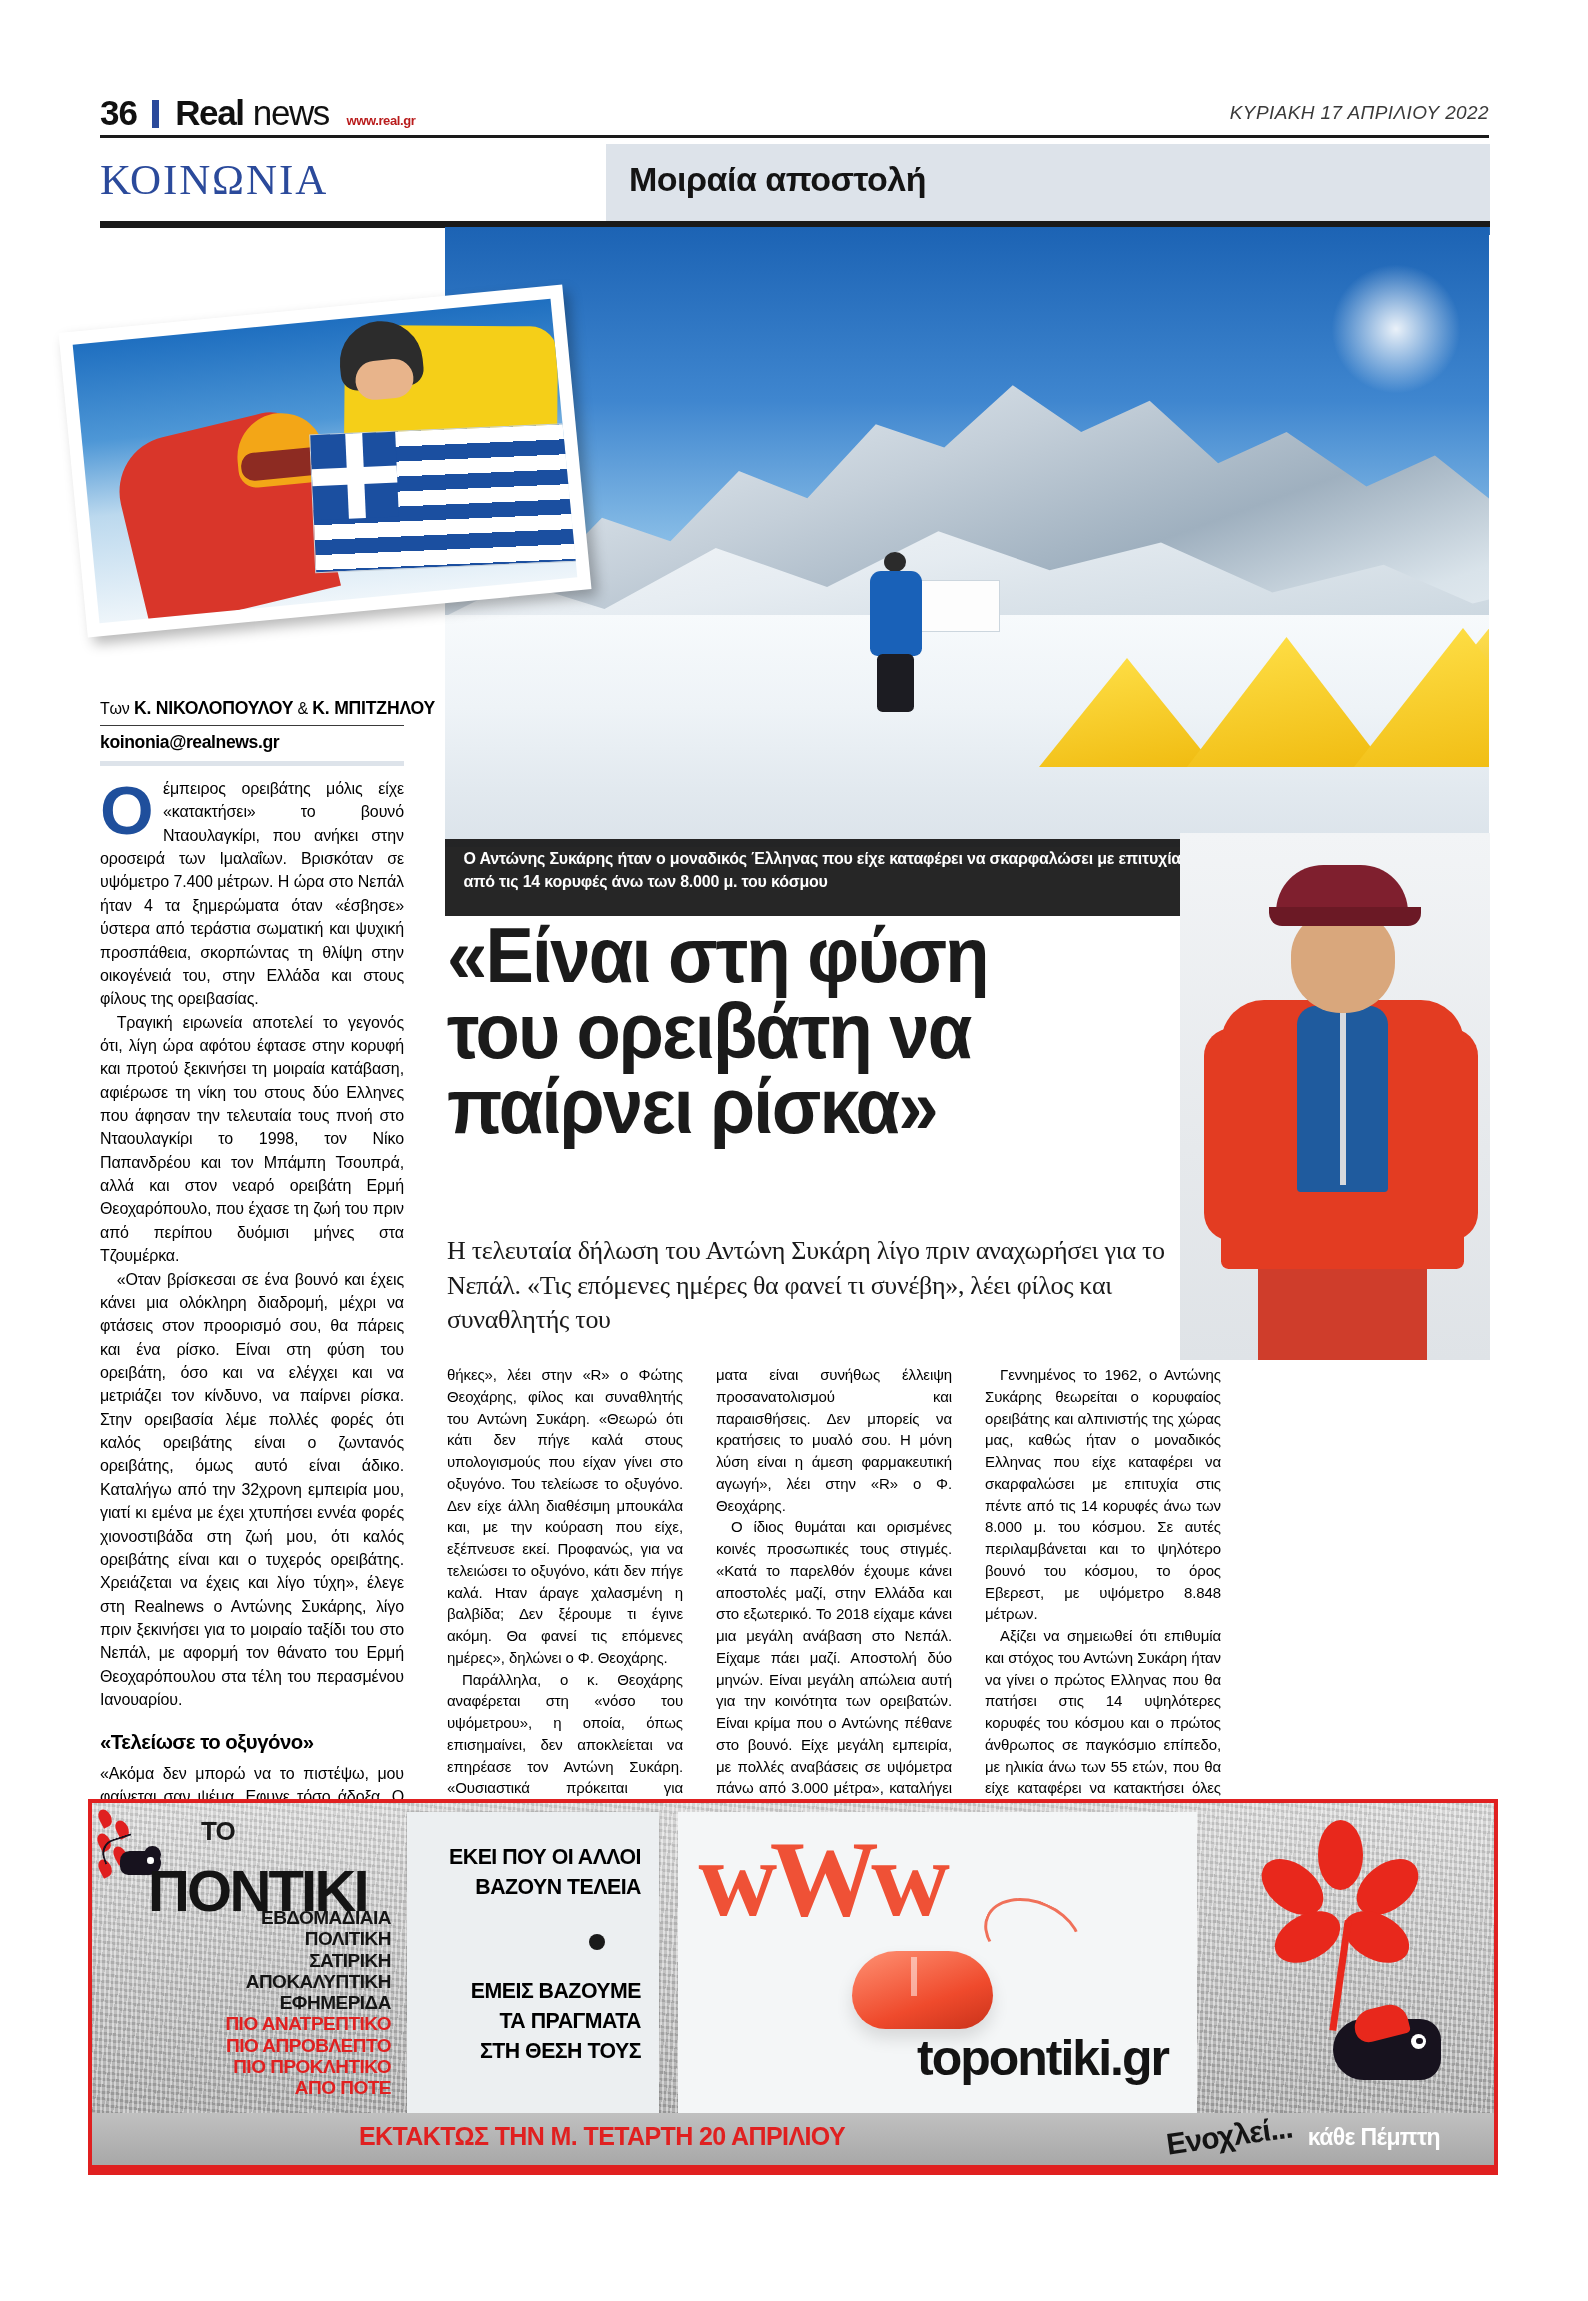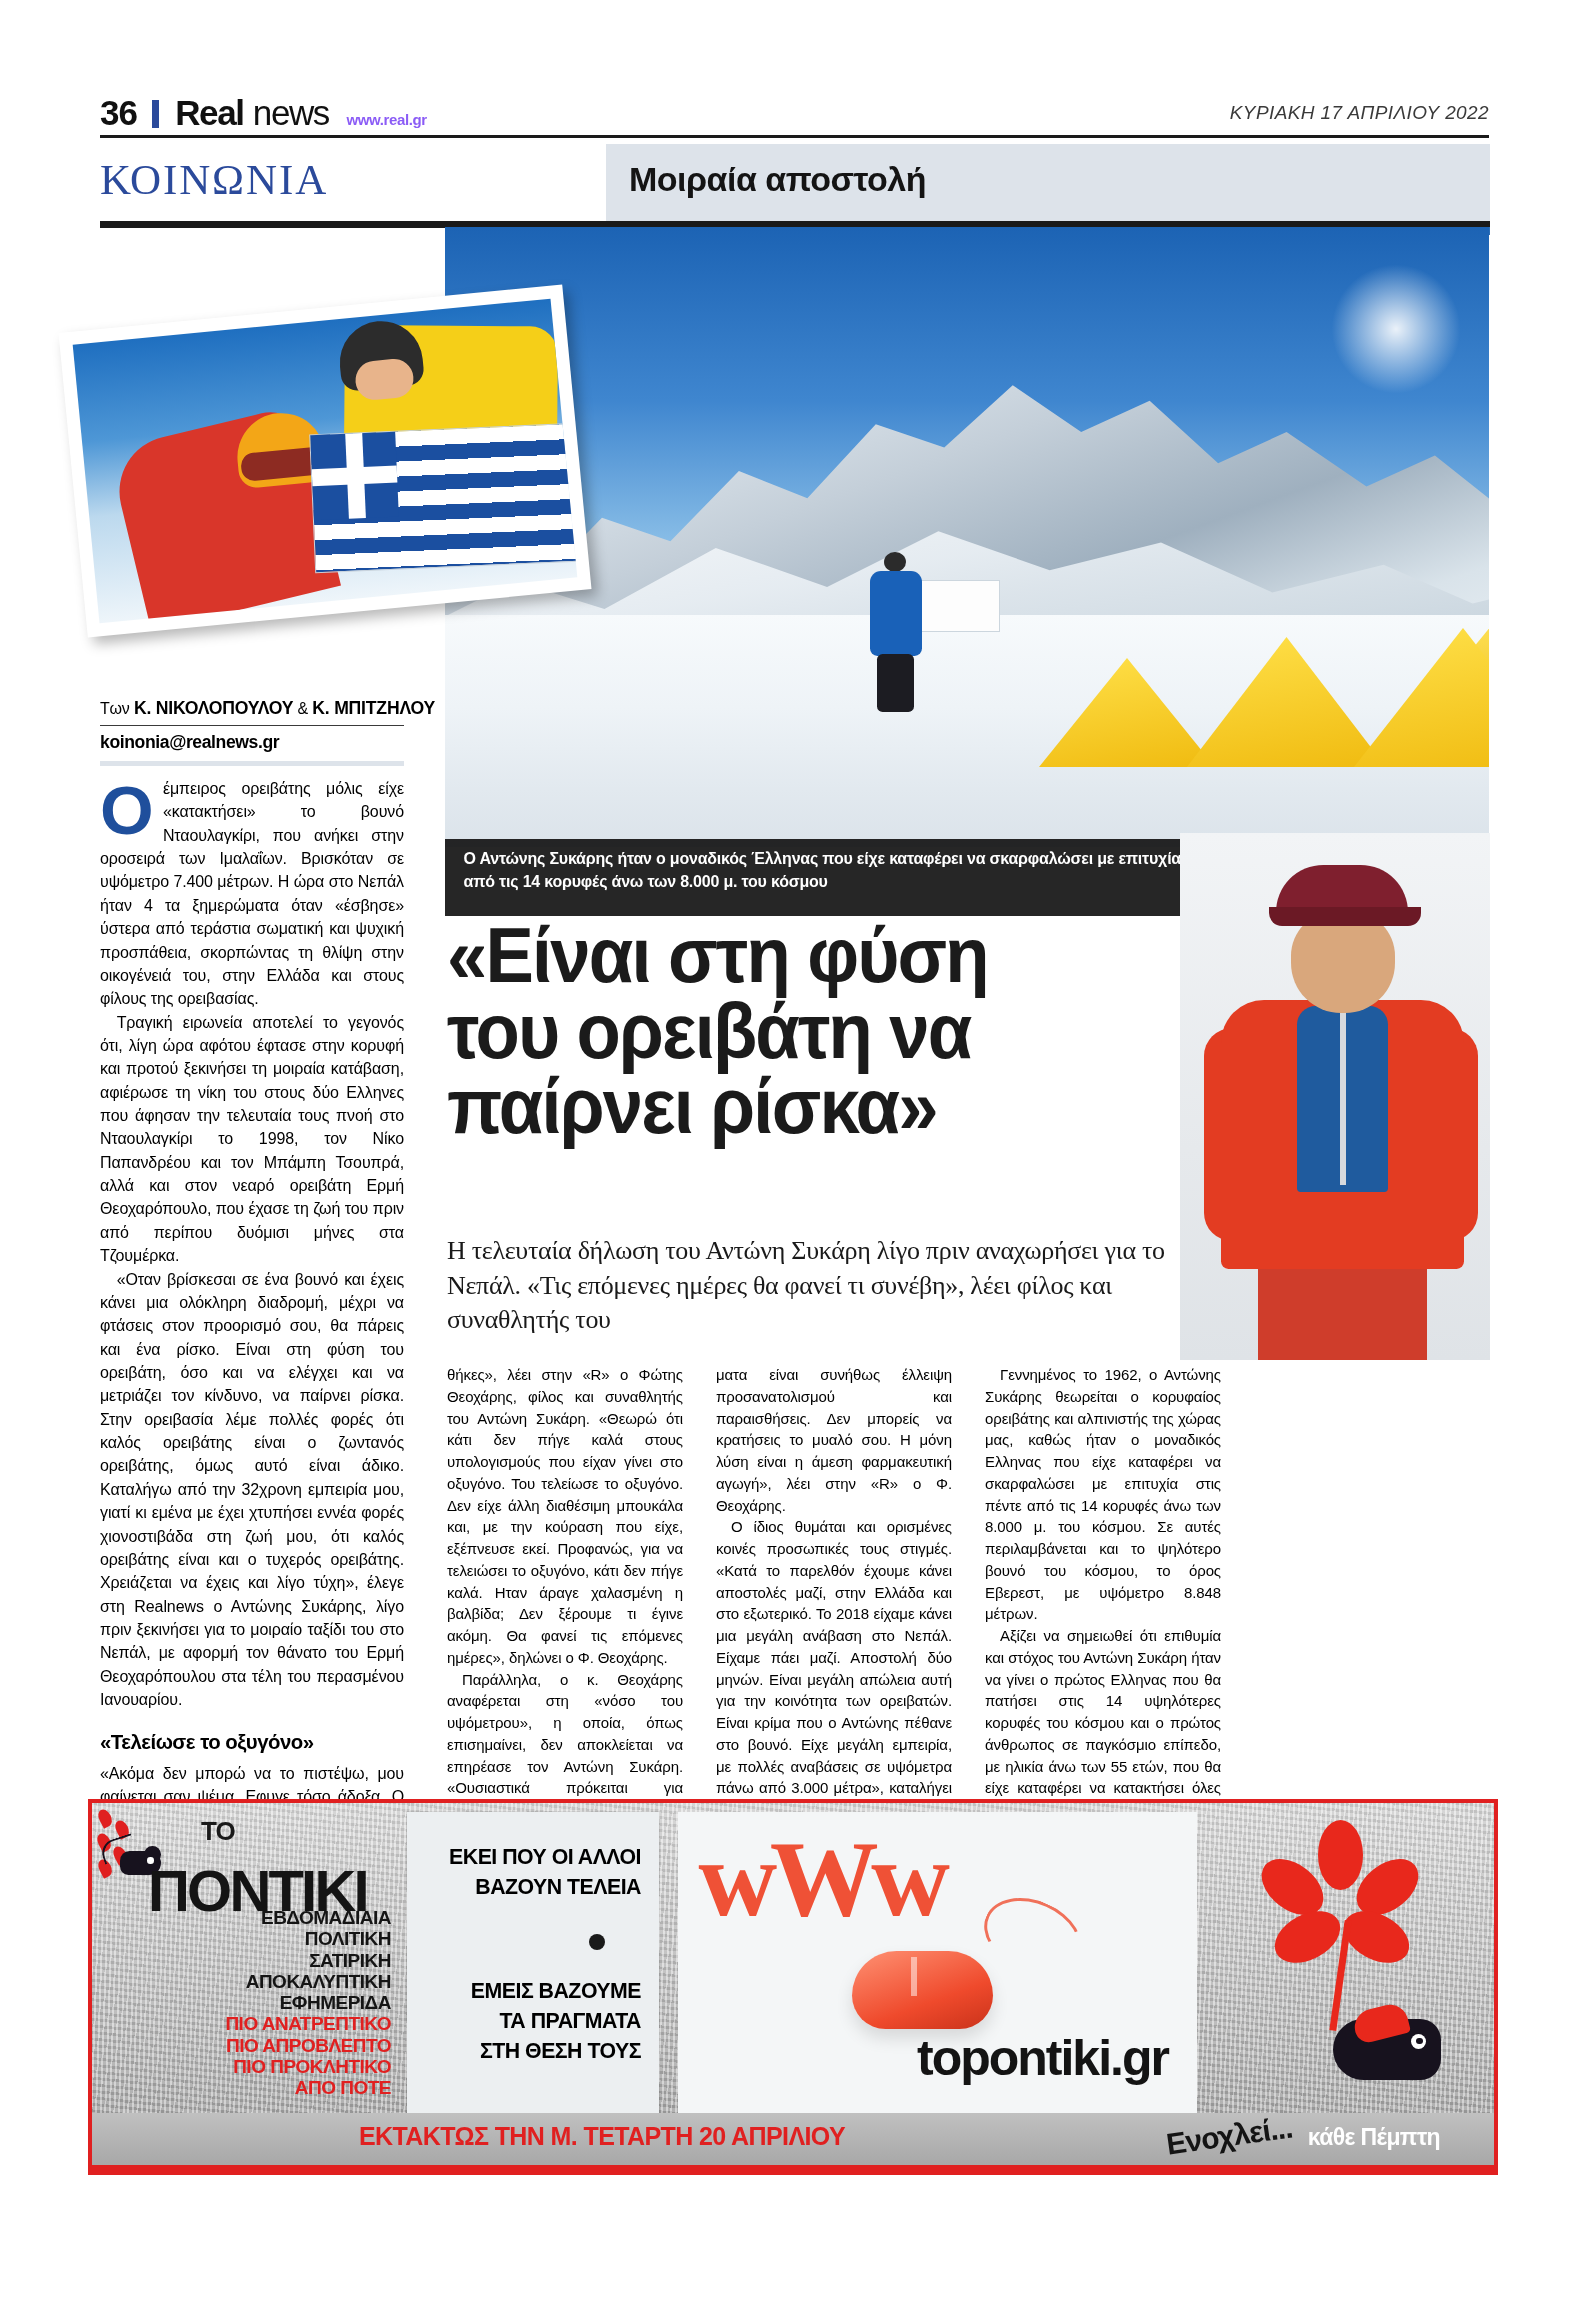--- a/index.html
+++ b/index.html
@@ -7,21 +7,21 @@
        font-family:"Liberation Sans", sans-serif; color:#000;}
 
   .page{position:absolute;inset:0;background:#fff;}
 
   
   .masthead{position:absolute;left:100px;top:93px;display:flex;align-items:baseline;gap:9.3px;}
   .pagenum{font-size:35px;font-weight:bold;letter-spacing:-0.9px;color:#111;}
   .mast-bar{display:inline-block;width:6.5px;height:28px;background:#2b4a9b;margin:0 7.4px 0 5.6px;position:relative;top:2.8px;}
   .mast-real{font-size:35px;font-weight:bold;color:#111;letter-spacing:-1.4px;}
   .mast-news{font-size:35px;font-weight:400;color:#111;letter-spacing:-1.4px;}
-  .mast-url{font-size:15px;font-weight:bold;color:#8b5cf6;margin-left:8.3px;letter-spacing:-0.4px;}
+  .mast-url{font-size:13px;font-weight:bold;color:#b91c1c;margin-left:8.3px;letter-spacing:-0.4px;}
   .dateline{position:absolute;right:100px;top:102px;font-size:19px;color:#3a3a3a;letter-spacing:0.4px;font-style:italic;}
 
   .rule-top{position:absolute;left:100px;top:135px;width:1389px;height:2.8px;background:#1a1a1a;}
 
   
   .section-title{position:absolute;left:100px;top:158px;font-family:"Liberation Serif",serif;
      font-size:43px;color:#2b4a9b;letter-spacing:1.9px;line-height:1;}
   .kicker-box{position:absolute;left:606px;top:144px;width:884px;height:77px;background:#dde3ea;}
   .kicker-text{position:absolute;left:629px;top:160px;font-size:34px;font-weight:bold;color:#141414;letter-spacing:-0.5px;}
   .rule-underA{position:absolute;left:100px;top:221px;width:506px;height:6.5px;background:#1a1a1a;}

